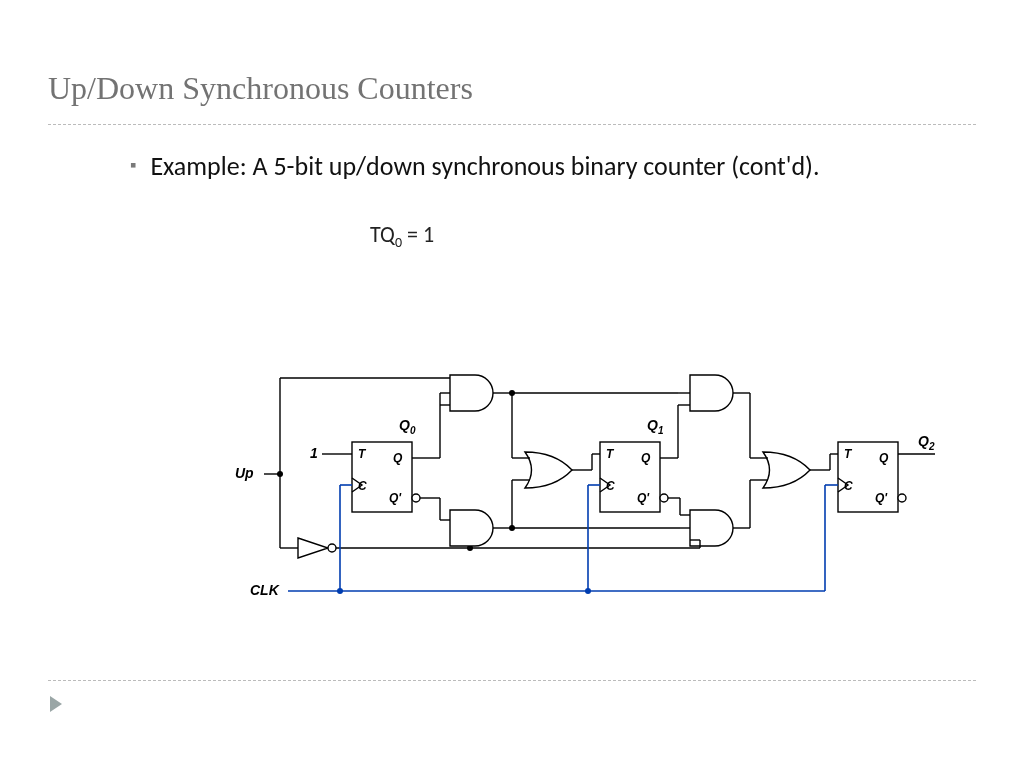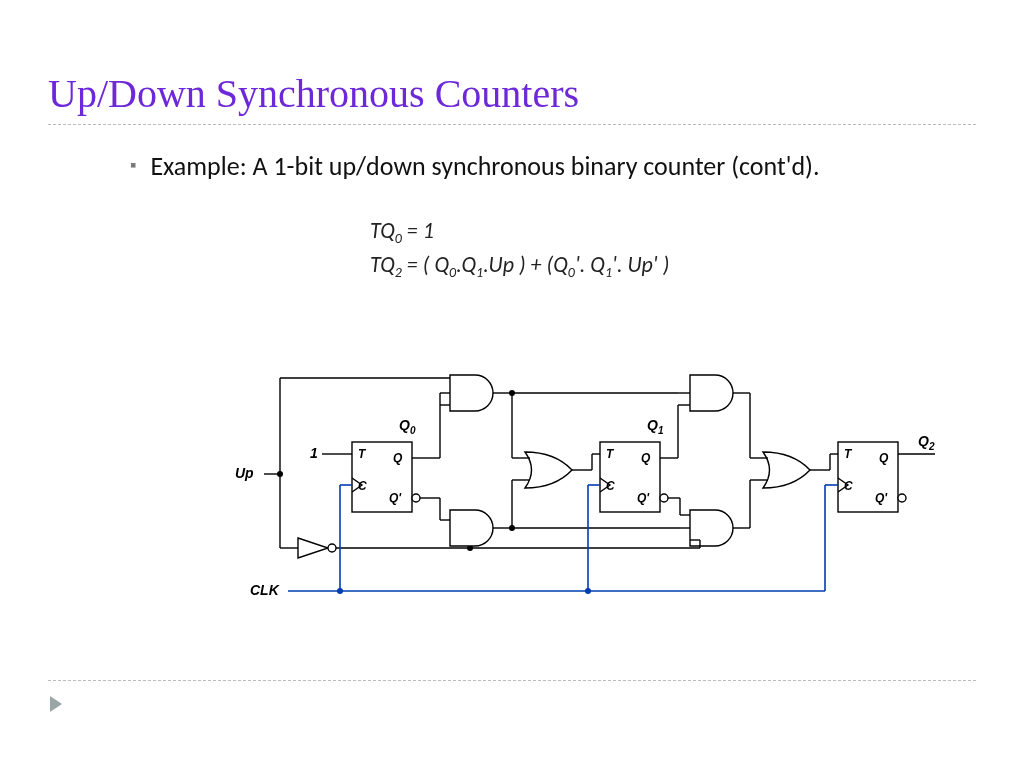--- a/index.html
+++ b/index.html
@@ -1,23 +1,23 @@
 <!DOCTYPE html>
 <html><head>
 <meta charset="utf-8">
 <style>
   html,body{margin:0;padding:0;width:1024px;height:768px;background:#fff;font-family:Georgia,'Times New Roman',serif;color:#222;}
   .slide{position:relative;width:1024px;height:768px;}
-  .title{position:absolute;left:48px;top:70px;font-size:40px;color:#6d28d9;font-family:Georgia,serif;}
+  .title{position:absolute;left:48px;top:70px;font-size:32px;color:#737373;font-family:Georgia,serif;}
   .hr-dashed{position:absolute;left:48px;top:124px;width:928px;border-top:1px dashed #bbb;}
   .body{position:absolute;left:130px;top:150px;width:800px;font-family:Calibri,Arial,sans-serif;}
   .bullet{display:flex;align-items:flex-start;gap:14px;}
   .bullet .bul{color:#7a7a7a;font-size:18px;line-height:30px;}
   .bullet .txt{font-size:26px;line-height:32px;color:#111;}
-  .eqs{position:absolute;left:370px;top:218px;font-family:Calibri,Arial,sans-serif;font-size:22px;font-style:italic;line-height:26px;}
+  .eqs{position:absolute;left:370px;top:218px;font-family:Calibri,Arial,sans-serif;font-size:22px;line-height:34px;}
   .eqs sub{font-size:14px;vertical-align:sub;}
   .diagram{position:absolute;left:160px;top:360px;}
   .lbl{font-family:Arial,Helvetica,sans-serif;font-weight:bold;font-style:italic;font-size:14px;fill:#000;}
   .lblsm{font-family:Arial,Helvetica,sans-serif;font-weight:bold;font-style:italic;font-size:12px;fill:#000;}
   .wire{stroke:#000;stroke-width:1.4;fill:none;}
   .clkwire{stroke:#003db0;stroke-width:1.6;fill:none;}
   .gate{stroke:#000;stroke-width:1.4;fill:#fff;}
   .node{fill:#000;}
   .clknode{fill:#003db0;}
   .footer-dash{position:absolute;left:48px;top:680px;width:928px;border-top:1px dashed #bbb;}
@@ -26,30 +26,27 @@
 </head>
 <body>
 <div class="slide">
 
 <div class="title">Up/Down Synchronous Counters</div>
 <div class="hr-dashed"></div>
 
 <div class="body">
   <div class="bullet">
     <span class="bul">▪</span>
-    <span class="txt">Example: A 1-bit up/down synchronous binary counter (cont'd).</span>
+    <span class="txt">Example: A 5-bit up/down synchronous binary counter (cont'd).</span>
   </div>
 </div>
 
 <div class="eqs">
   <div>
     <span>TQ</span><sub>0</sub><span> = 1</span>
-  </div>
-  <div>
-    <span>TQ</span><sub>2</sub><span> = ( Q</span><sub>0</sub><span>.Q</span><sub>1</sub><span>.Up ) + (Q</span><sub>0</sub><span>'. Q</span><sub>1</sub><span>'. Up' )</span>
   </div>
 </div>
 
 <svg class="diagram" width="820" height="280">
 
   <text x="75" y="118" class="lbl">Up</text>
   <line x1="104" y1="114" x2="120" y2="114" class="wire"></line>
   <circle cx="120" cy="114" r="3" class="node"></circle>
 
   <line x1="120" y1="18" x2="120" y2="188" class="wire"></line>

